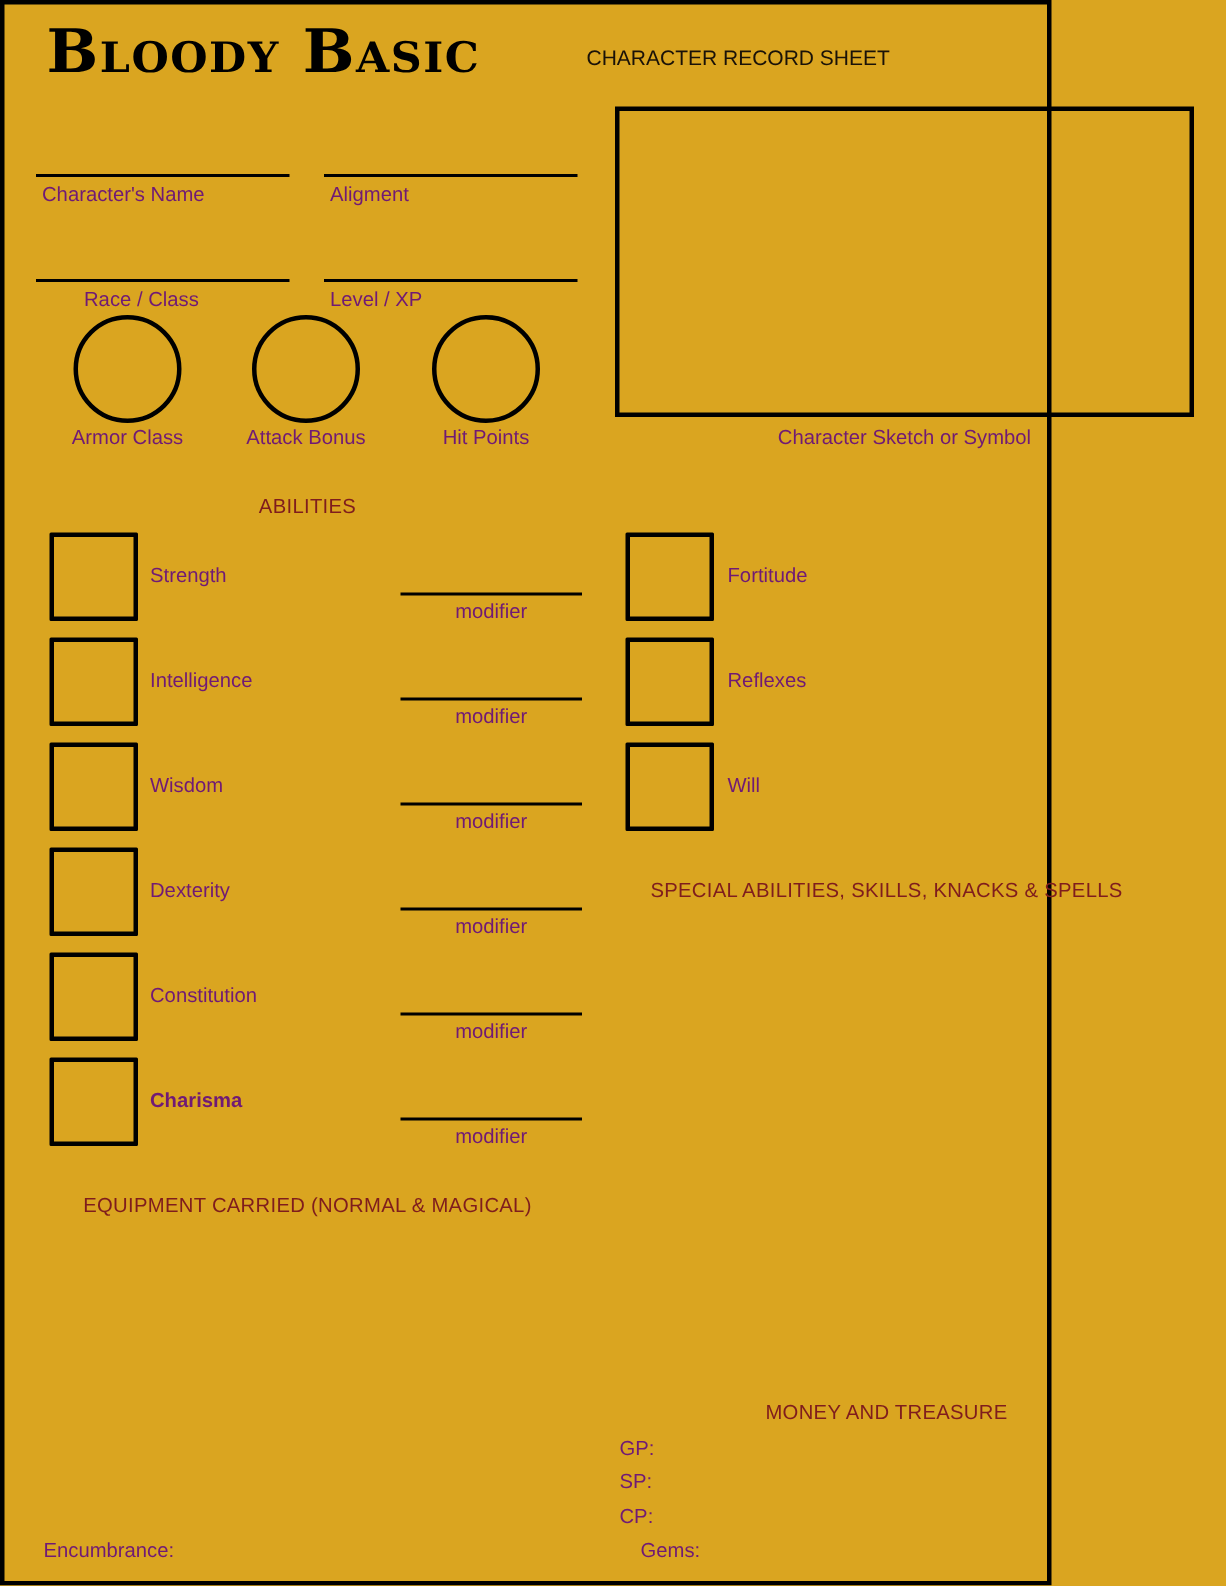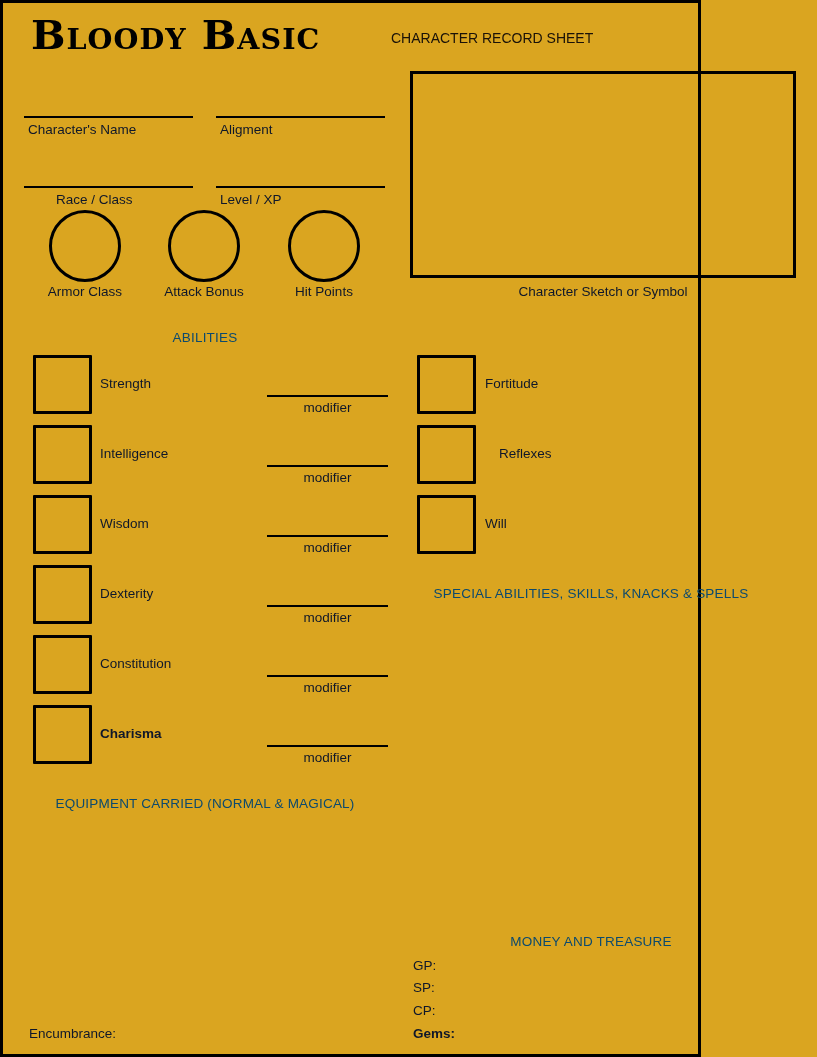--- a/index.html
+++ b/index.html
@@ -9,27 +9,27 @@
       position: absolute; left: 0; top: 0; width: 701px; height: 1057px;
       background: #DAA520; border: 3px solid #000;
     }
     .abs { position: absolute; }
     .logo {
       left: 28px; top: 12px; font-family: "DejaVu Serif", serif; font-weight: bold;
       font-size: 40px; letter-spacing: 1px; color: #000; line-height: 1;
       font-variant: small-caps; transform: scaleX(1.02); transform-origin: left;
     }
     .subtitle { left: 388px; top: 27px; font-size: 14px; color: #1a1208; }
-    .txt { font-size: 13.5px; color: #0f172a; white-space: nowrap; }
+    .txt { font-size: 13.5px; color: #701a75; white-space: nowrap; }
     .hline { height: 2px; background: #000; }
     .circle { width: 72px; height: 72px; border: 3px solid #000; border-radius: 50%; }
     .sq { width: 59px; height: 59px; border: 3px solid #000; border-radius: 1px; }
     .sketch { left: 407px; top: 68px; width: 386px; height: 207px; border: 3px solid #000; }
     .center { text-align: center; }
-    .section { font-size: 13.5px; color: #0c4a6e; letter-spacing: 0.2px; }
+    .section { font-size: 13.5px; color: #7f1d1d; letter-spacing: 0.2px; }
   </style>
 </head>
 <body>
 
 <div class="sheet">
 
   <div class="abs logo">Bloody Basic</div>
   <div class="abs subtitle">CHARACTER RECORD SHEET</div>
 
   <div class="abs hline" style="left:21px; top:113px; width:169px;"></div>
@@ -89,32 +89,32 @@
     <div class="abs txt" style="left:97px; top:723px;font-weight:bold;">Charisma</div>
     <div class="abs hline" style="left:264px; top:742px; width:121px;"></div>
     <div class="abs txt center" style="left:264px; top:747px; width:121px;">modifier</div>
   </div>
 
   <div>
     <div class="abs sq" style="left:414px; top:352px;"></div>
     <div class="abs txt" style="left:482px; top:373px;">Fortitude</div>
 
     <div class="abs sq" style="left:414px; top:422px;"></div>
-    <div class="abs txt" style="left:496px; top:443px;">Reflexes</div>
+    <div class="abs txt" style="left:482px; top:443px;">Reflexes</div>
 
     <div class="abs sq" style="left:414px; top:492px;"></div>
     <div class="abs txt" style="left:482px; top:513px;">Will</div>
   </div>
 
   <div class="abs section center" style="left:395px; top:583px; width:386px;">SPECIAL ABILITIES, SKILLS, KNACKS &amp; SPELLS</div>
   <div class="abs" style="left:407px; top:605px; width:386px; height:320px;"></div>
 
   <div class="abs section center" style="left:21px; top:793px; width:362px;">EQUIPMENT CARRIED (NORMAL &amp; MAGICAL)</div>
   <div class="abs" style="left:21px; top:815px; width:362px; height:200px;"></div>
   <div class="abs txt" style="left:26px; top:1023px;">Encumbrance:</div>
 
   <div class="abs section center" style="left:395px; top:931px; width:386px;">MONEY AND TREASURE</div>
   <div class="abs txt" style="left:410px; top:955px;">GP:</div>
   <div class="abs txt" style="left:410px; top:977px;">SP:</div>
   <div class="abs txt" style="left:410px; top:1000px;">CP:</div>
-  <div class="abs txt" style="left:410px; top:1023px;font-weight:bold;">Gems:</div>
+  <div class="abs txt" style="left:424px; top:1023px;">Gems:</div>
 
 </div>
 
 </body></html>

